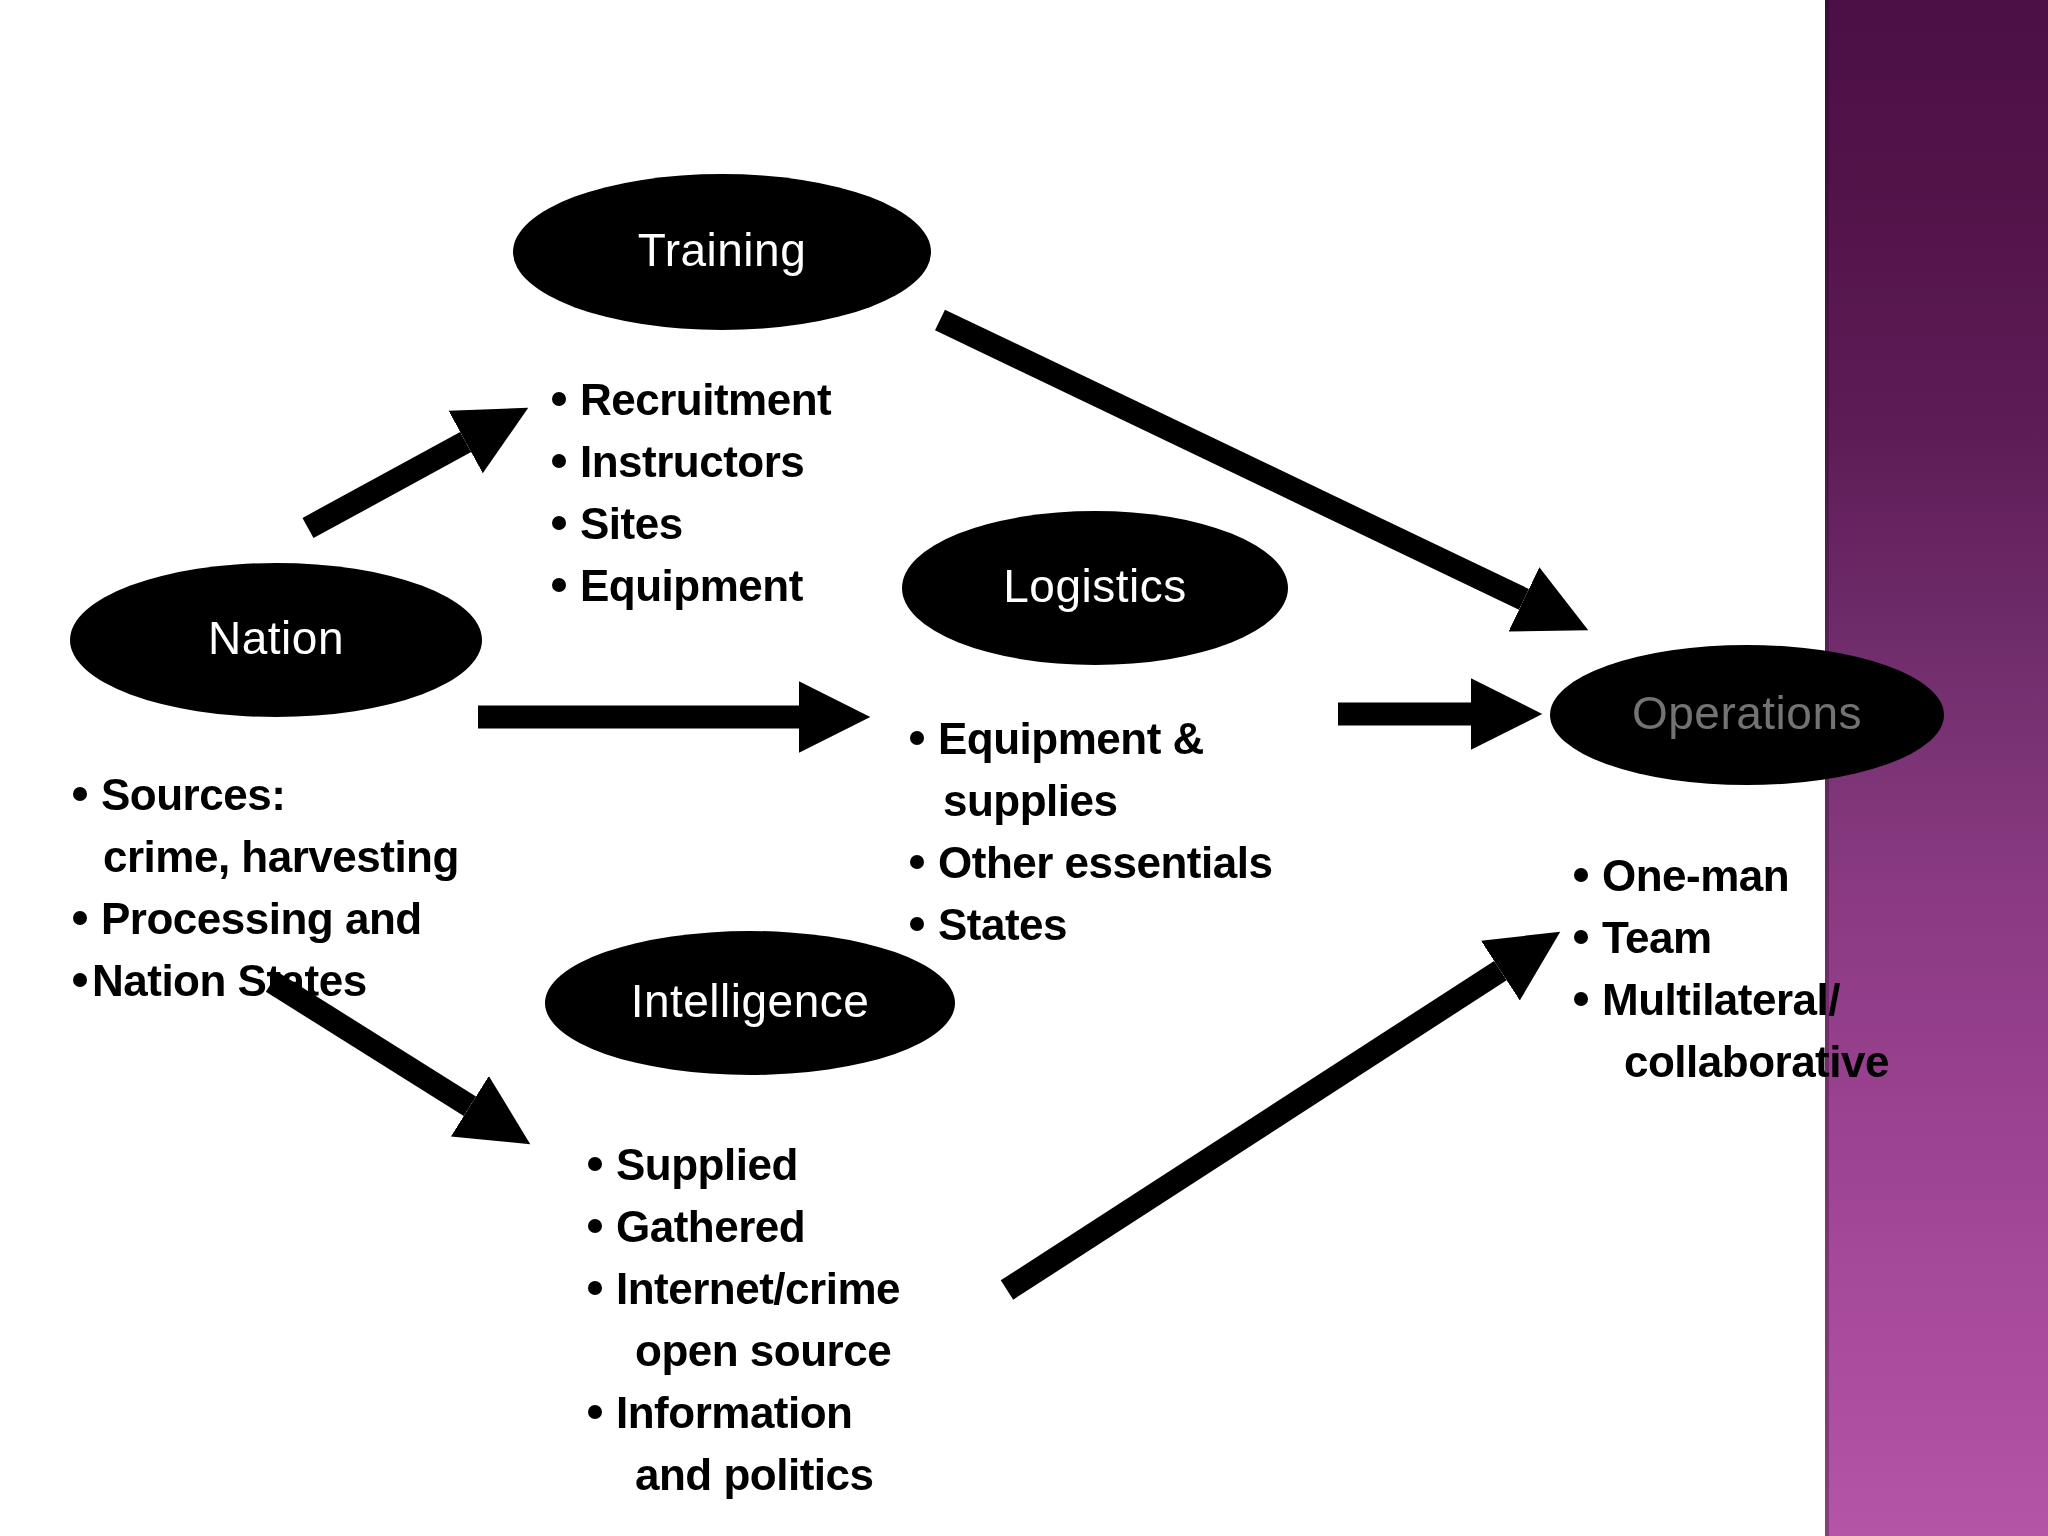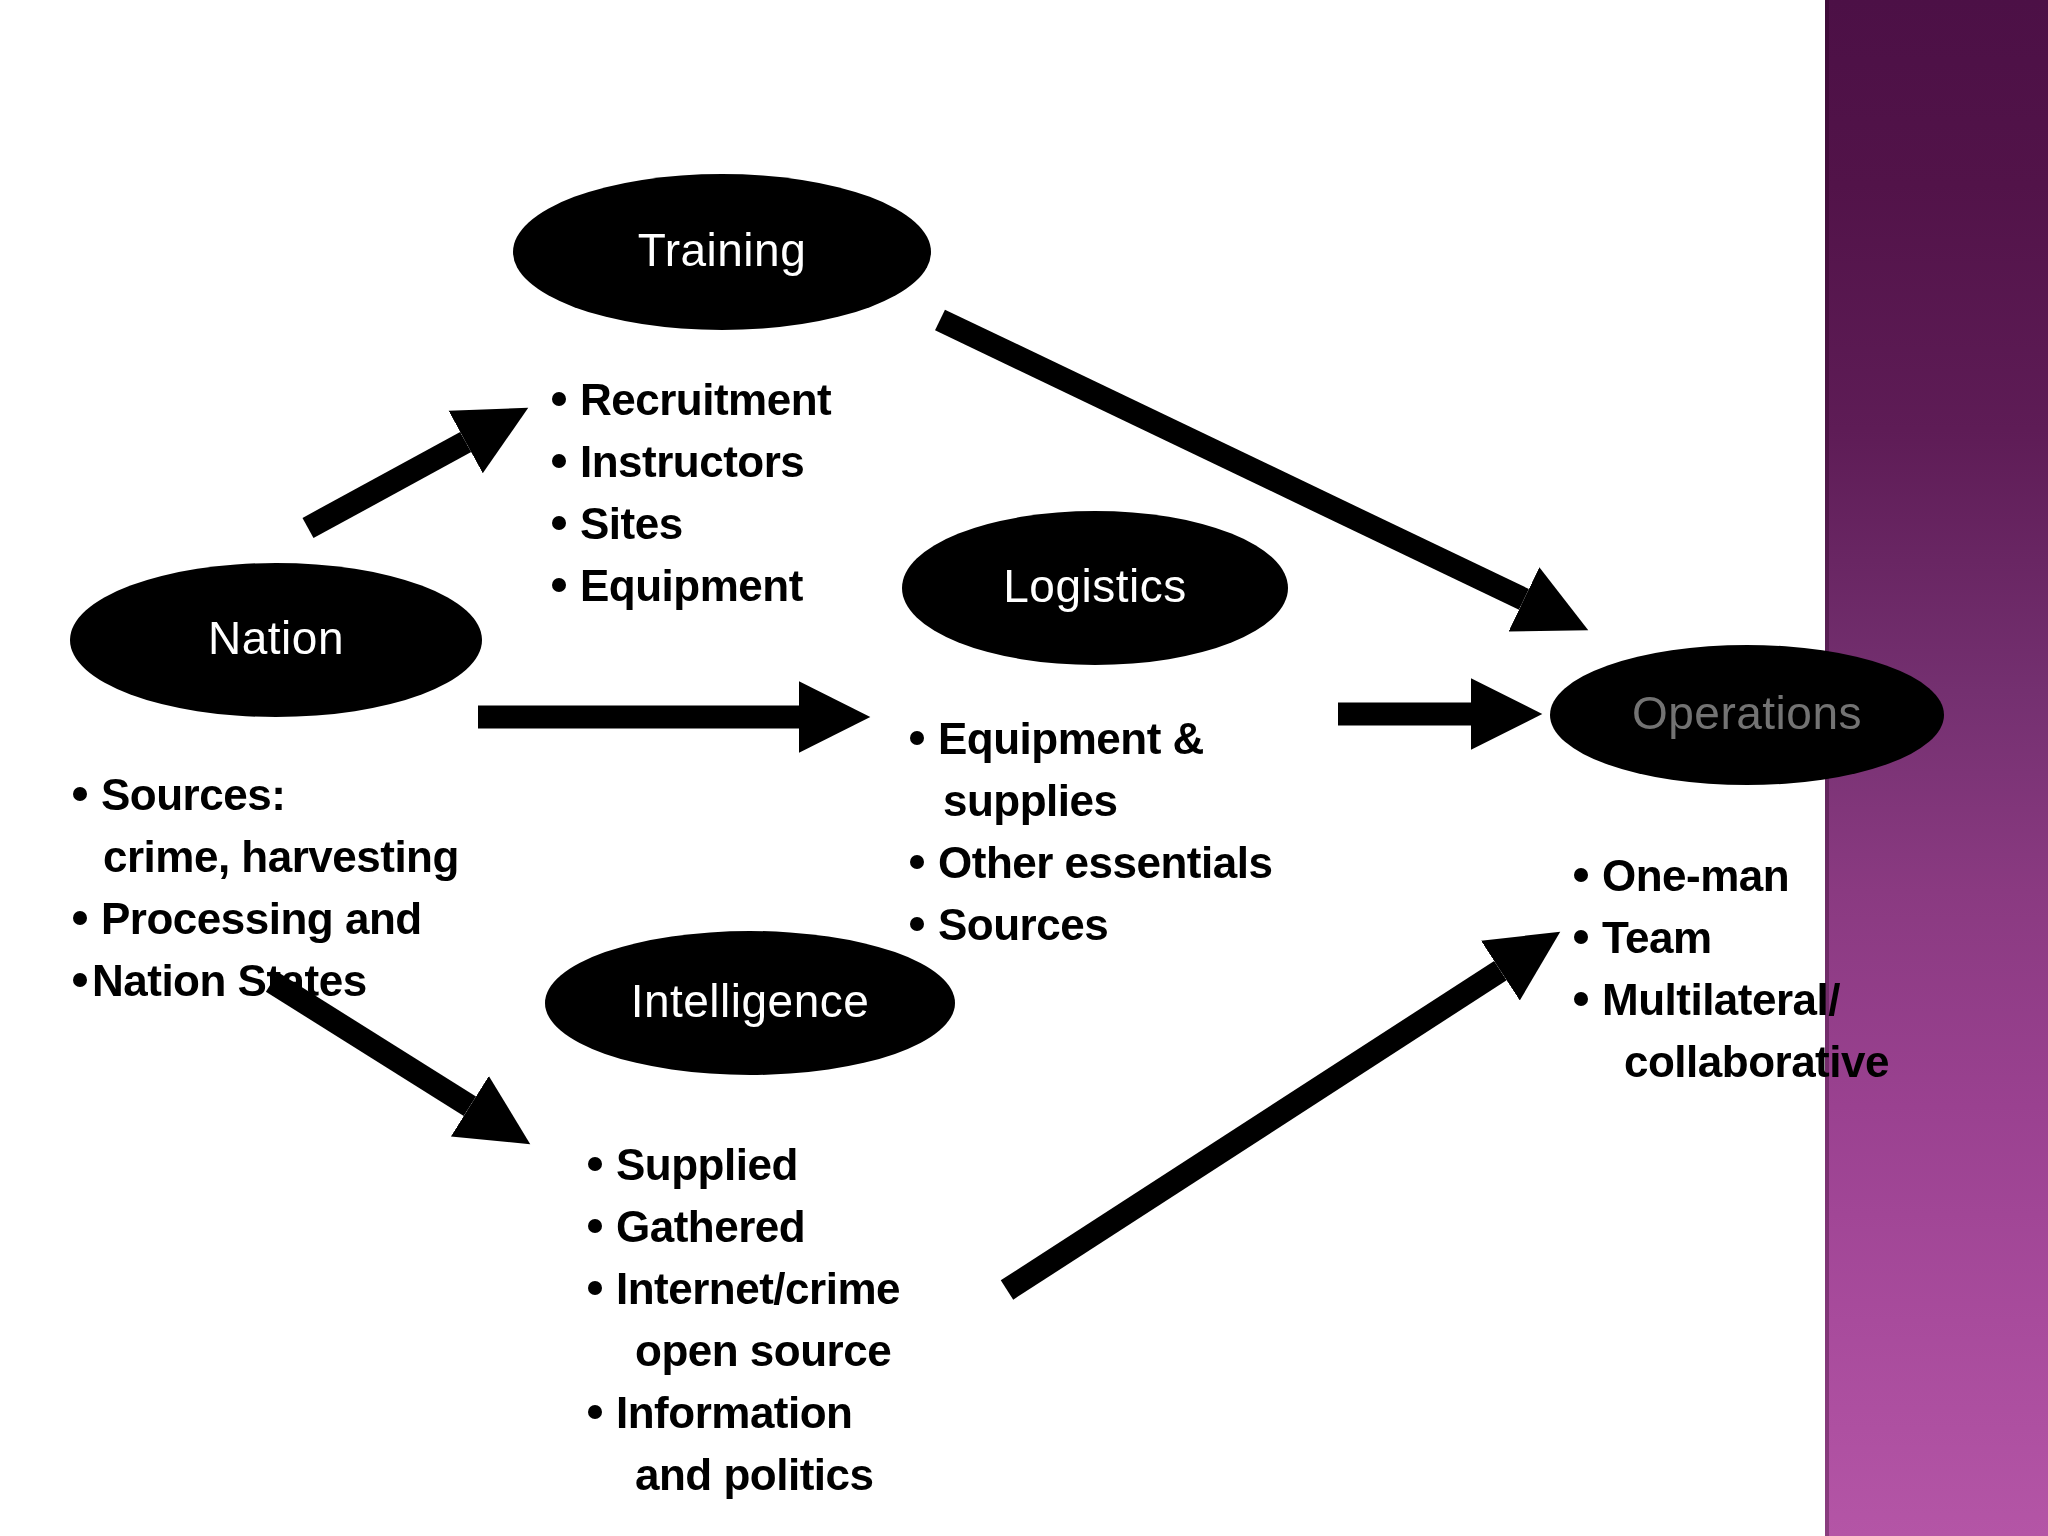--- a/index.html
+++ b/index.html
@@ -77,21 +77,21 @@
         <div class="line"><span class="dot"></span><span>Processing and</span></div>
         <div class="line"><span class="dot tight"></span><span>Nation States</span></div>
       </div>
       <div class="ellipse" style="left: 902px; top: 511px; width: 386px; height: 154px; background: rgb(0, 0, 0);">
         <span class="elabel" style="color: rgb(255, 255, 255);">Logistics</span>
       </div>
       <div class="list" style="left: 910px; top: 660px;">
         <div class="line"><span class="dot"></span><span>Equipment &amp;</span></div>
         <div class="line" style="padding-left: 33px;"><span>supplies</span></div>
         <div class="line"><span class="dot"></span><span>Other essentials</span></div>
-        <div class="line"><span class="dot"></span><span>Sources</span></div>
+        <div class="line"><span class="dot"></span><span>States</span></div>
       </div>
       <div class="ellipse" style="left: 545px; top: 931px; width: 410px; height: 144px; background: rgb(0, 0, 0);">
         <span class="elabel" style="color: rgb(255, 255, 255);">Intelligence</span>
       </div>
       <div class="list" style="left: 588px; top: 1086px;">
         <div class="line"><span class="dot"></span><span>Supplied</span></div>
         <div class="line"><span class="dot"></span><span>Gathered</span></div>
         <div class="line"><span class="dot"></span><span>Internet/crime</span></div>
         <div class="line" style="padding-left: 47px;"><span>open source</span></div>
         <div class="line"><span class="dot"></span><span>Information</span></div>

